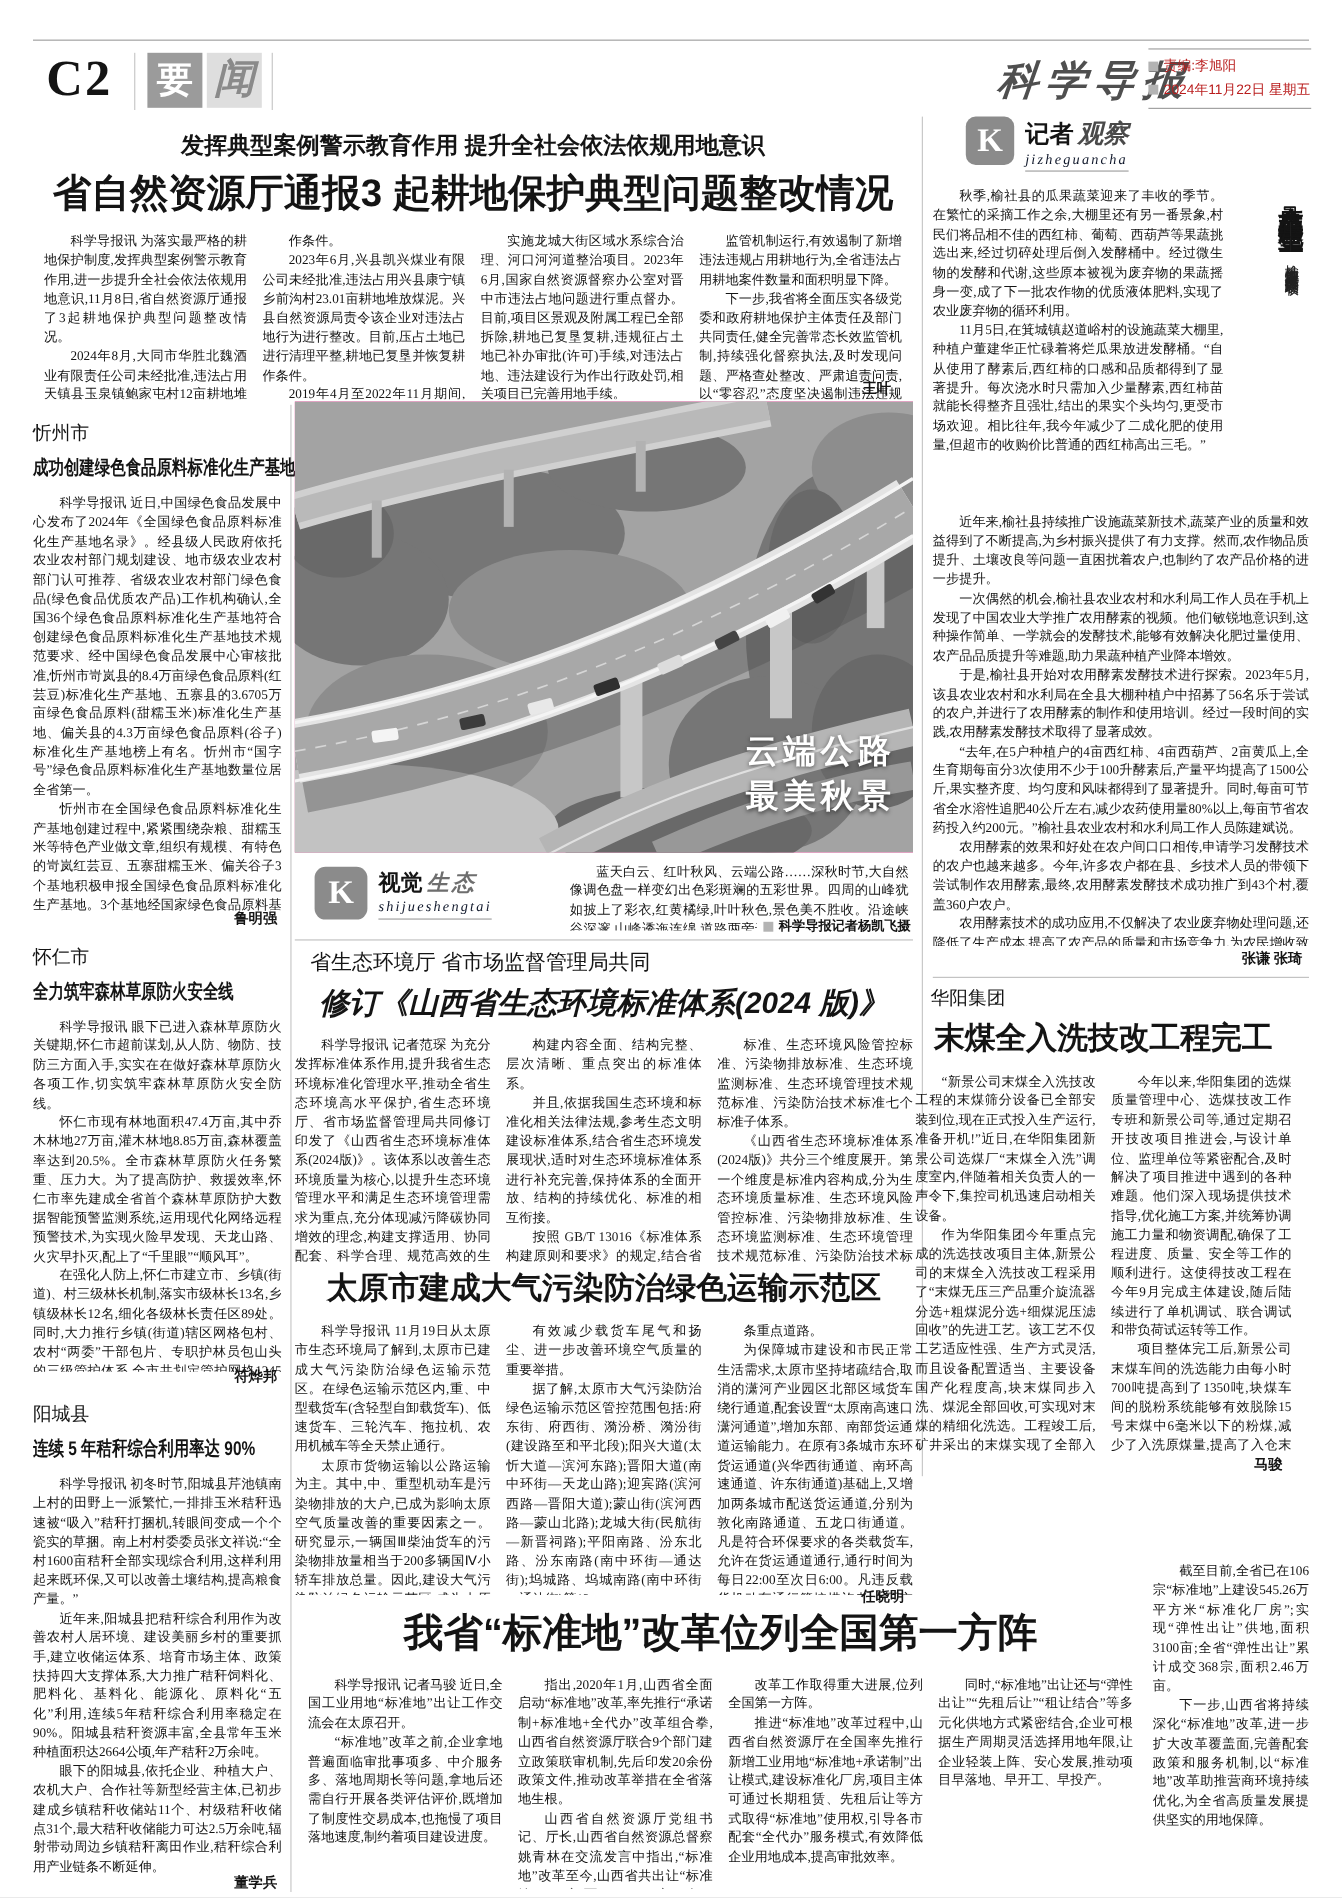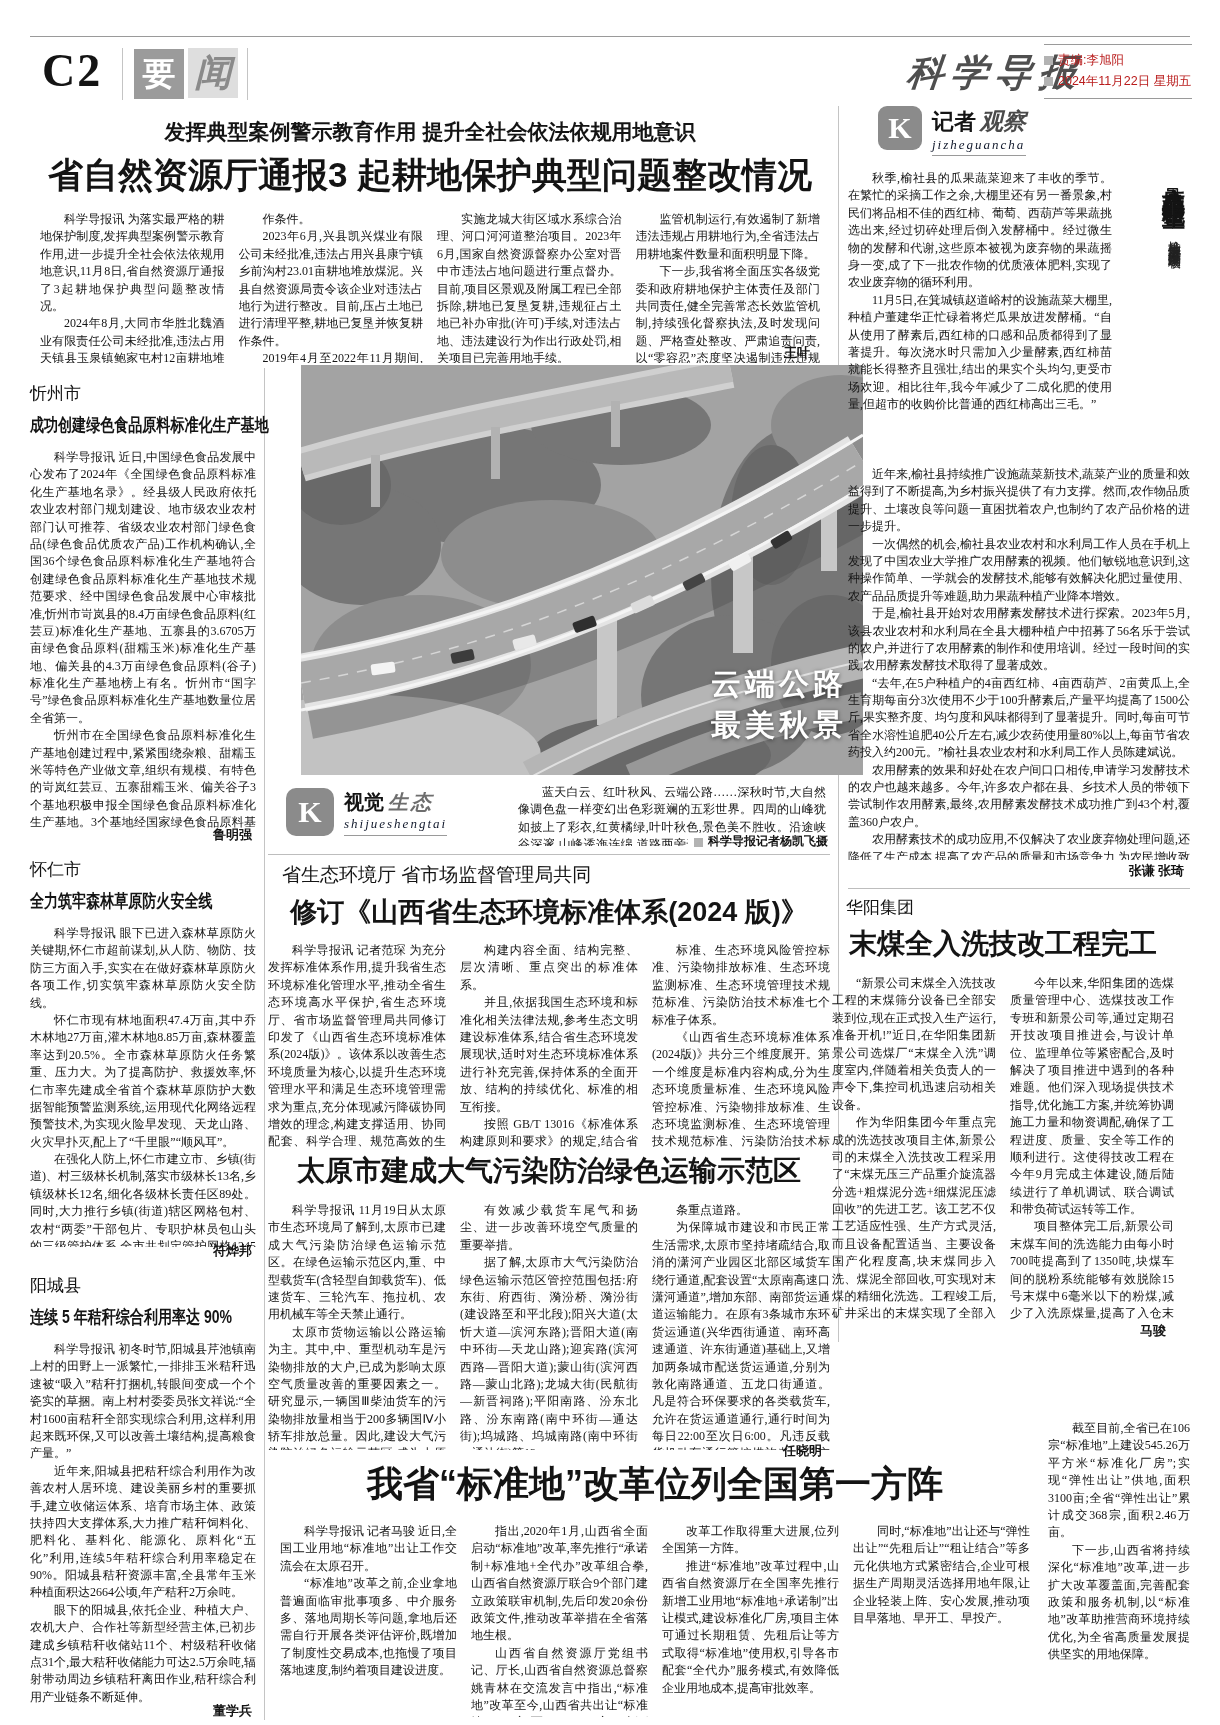--- a/index.html
+++ b/index.html
@@ -123,21 +123,21 @@
     <div class="hl-left" style="margin-top:8px;">连续 5 年秸秆综合利用率达 90%</div>
     <div class="paras" style="margin-top:12px;height:366px;">
         <p class="bp">科学导报讯 初冬时节,阳城县芹池镇南上村的田野上一派繁忙,一排排玉米秸秆迅速被“吸入”秸秆打捆机,转眼间变成一个个瓷实的草捆。南上村村委委员张文祥说:“全村1600亩秸秆全部实现综合利用,这样利用起来既环保,又可以改善土壤结构,提高粮食产量。”</p>
         <p class="bp">近年来,阳城县把秸秆综合利用作为改善农村人居环境、建设美丽乡村的重要抓手,建立收储运体系、培育市场主体、政策扶持四大支撑体系,大力推广秸秆饲料化、肥料化、基料化、能源化、原料化“五化”利用,连续5年秸秆综合利用率稳定在90%。阳城县秸秆资源丰富,全县常年玉米种植面积达2664公顷,年产秸秆2万余吨。</p>
         <p class="bp">眼下的阳城县,依托企业、种植大户、农机大户、合作社等新型经营主体,已初步建成乡镇秸秆收储站11个、村级秸秆收储点31个,最大秸秆收储能力可达2.5万余吨,辐射带动周边乡镇秸秆离田作业,秸秆综合利用产业链条不断延伸。</p>
         <p class="bp">阳城县农业农村局相关负责人表示,下一步将持续完善秸秆收储运体系,培育壮大市场主体,推动秸秆综合利用向更高水平迈进,让更多的“生态包袱”变成“绿色财富”。</p>
       </div>
     <div class="author" style="right:4px;bottom:0;">董学兵</div>
   </div>
 
-  <div class="abs" style="left:268px;top:365px;width:562px;height:410px;background:#ec4899;margin-left:33px;">
+  <div class="abs" style="left:268px;top:365px;width:562px;height:410px;background:#ec4899;">
     <svg width="562" height="410" viewBox="0 0 562 410" preserveAspectRatio="none">
       <rect width="562" height="410" fill="#a3a3a3"></rect>
       <g fill="#767676">
         <ellipse cx="500" cy="210" rx="90" ry="150"></ellipse>
           <ellipse cx="430" cy="330" rx="90" ry="80"></ellipse>
         <ellipse cx="180" cy="120" rx="120" ry="60"></ellipse>
           <ellipse cx="60" cy="180" rx="80" ry="60"></ellipse>
         <ellipse cx="320" cy="60" rx="90" ry="40"></ellipse>
       </g>
       <g fill="#8d8d8d">
@@ -205,21 +205,21 @@
       <p class="bp">蓝天白云、红叶秋风、云端公路……深秋时节,大自然像调色盘一样变幻出色彩斑斓的五彩世界。四周的山峰犹如披上了彩衣,红黄橘绿,叶叶秋色,景色美不胜收。沿途峡谷深邃,山峰逶迤连绵,道路两旁千沟万壑,蜿蜒曲折的道路有的在山腰中盘旋,有的在山崖上延伸,两边云雾缭绕,自驾一族如同在天宫行走一般。</p>
     </div>
     <div class="credit" style="right:2px;bottom:2px;background:#fff;padding-left:6px;">
       <span class="sq"></span><span>科学导报记者杨凯飞摄</span>
     </div>
   </div>
   <div class="hline" style="left:268px;top:854px;width:562px;background:#bdbdbd;"></div>
 
   <div class="abs" style="left:268px;top:862px;width:562px;height:284px;">
     <div class="kicker" style="font-size:19px;padding-left:14px;">省生态环境厅 省市场监督管理局共同</div>
-    <div class="h-sans center" style="font-size:27px;margin-top:6px;">修订《山西省生态环境标准体系(2024 版)》</div>
+    <div class="h-sans center" style="font-size:27px;margin-top:6px;font-style:italic;">修订《山西省生态环境标准体系(2024 版)》</div>
     <div class="cols" style="margin-top:12px;height:208px;">
         <div class="col">
           <p class="bp">科学导报讯 记者范琛 为充分发挥标准体系作用,提升我省生态环境标准化管理水平,推动全省生态环境高水平保护,省生态环境厅、省市场监督管理局共同修订印发了《山西省生态环境标准体系(2024版)》。该体系以改善生态环境质量为核心,以提升生态环境管理水平和满足生态环境管理需求为重点,充分体现减污降碳协同增效的理念,构建支撑适用、协同配套、科学合理、规范高效的生态环境标准体系。同时,从生态环境工作实际出发,科学梳理生态环境领域相关标准,</p>
         </div>
         <div class="col">
           <p class="bp">构建内容全面、结构完整、层次清晰、重点突出的标准体系。</p>
           <p class="bp">并且,依据我国生态环境和标准化相关法律法规,参考生态文明建设标准体系,结合省生态环境发展现状,适时对生态环境标准体系进行补充完善,保持体系的全面开放、结构的持续优化、标准的相互衔接。</p>
           <p class="bp">按照 GB/T 13016《标准体系构建原则和要求》的规定,结合省生态环境发展现状,制定省生态环境标准体系总体结构图,包括:通用基础标准、生态环境质量</p>
         </div>
         <div class="col">

